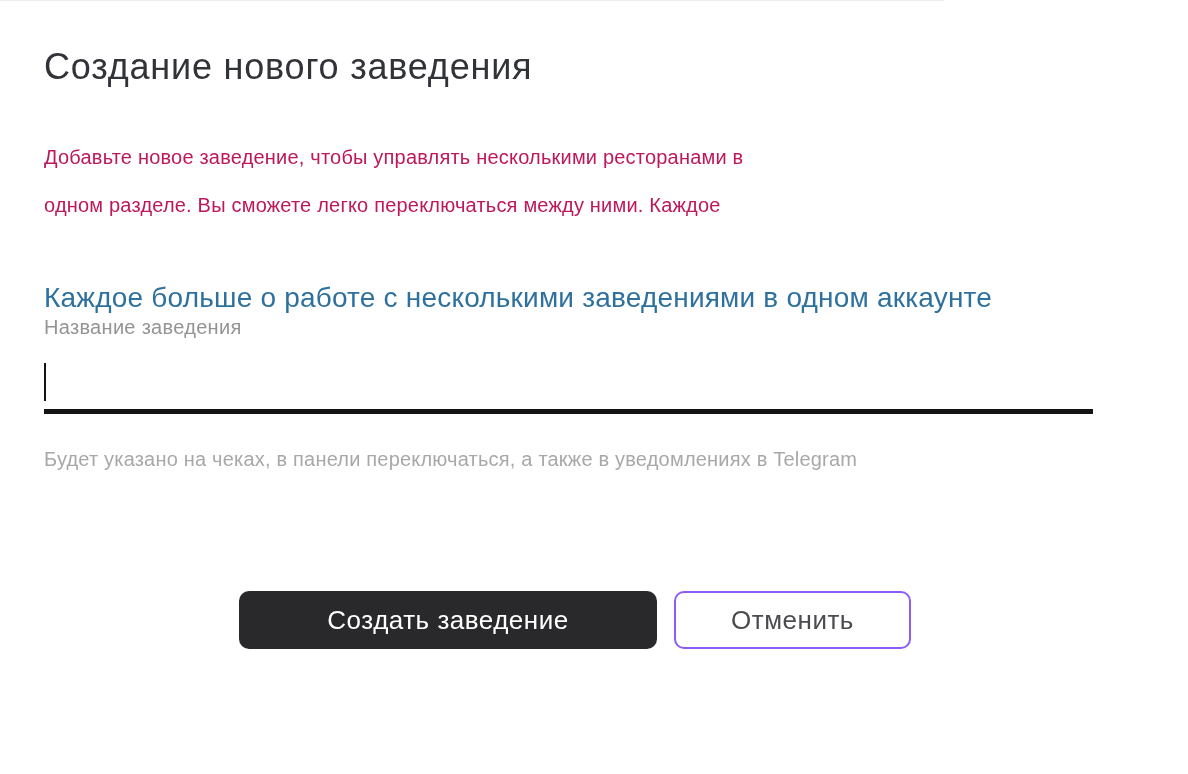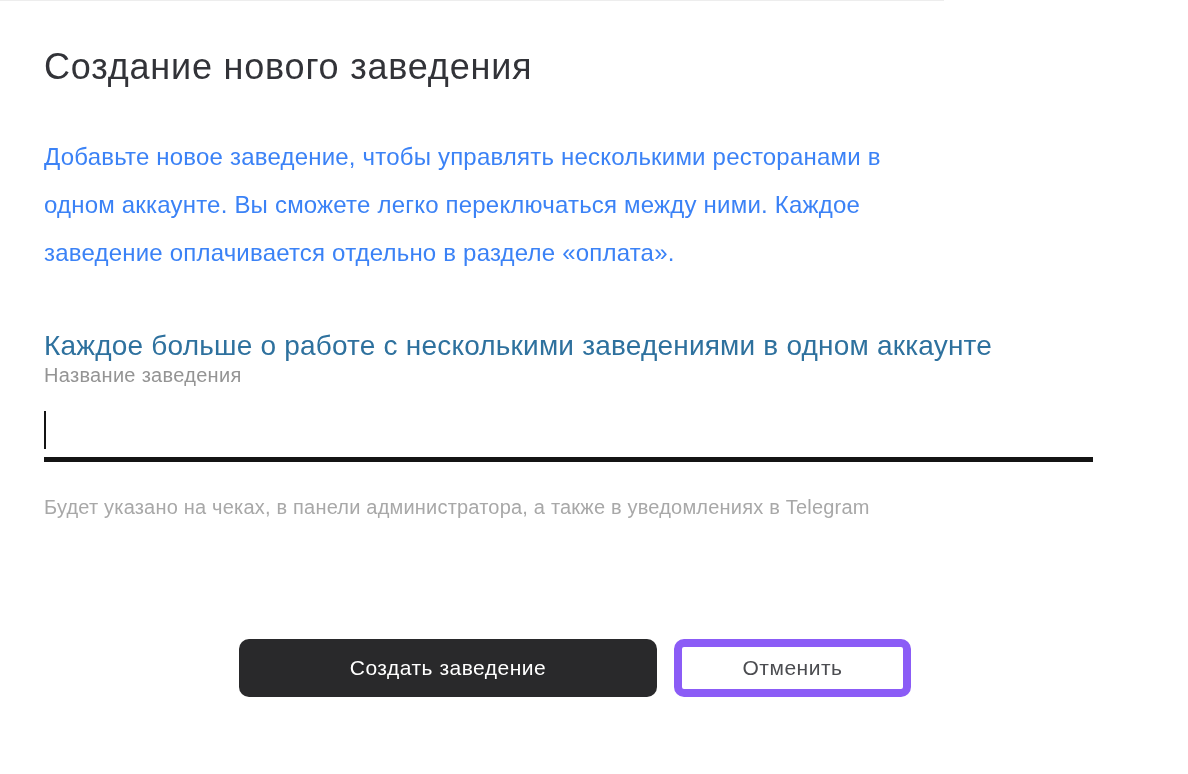--- a/index.html
+++ b/index.html
@@ -25,24 +25,24 @@
     line-height: 43px;
     letter-spacing: 0.8px;
     color: #323338;
   }
   .desc {
     margin: 45px 0 0 0;
   }
   .desc .line {
     display: block;
     white-space: nowrap;
-    font-size: 24px;
+    font-size: 20px;
     line-height: 48px;
     letter-spacing: 0.2px;
-    color: #3b82f6;
+    color: #be185d;
   }
   .link-row {
     margin-top: 52px;
   }
   .learn-more {
     display: inline-block;
     font-size: 28px;
     line-height: 34px;
     letter-spacing: 0.2px;
     color: #2e719e;
@@ -102,64 +102,63 @@
     justify-content: flex-end;
     align-items: center;
     gap: 17px;
     margin-top: 120px;
     margin-right: -11px;
   }
   .btn {
     box-sizing: border-box;
     height: 58px;
     border-radius: 10px;
-    font-size: 21px;
+    font-size: 26px;
     letter-spacing: 0.5px;
     font-family: "Liberation Sans", sans-serif;
     cursor: pointer;
   }
   .btn-primary {
     min-width: 418px;
     background: #29292b;
     color: #ffffff;
     border: none;
   }
   .btn-secondary {
     min-width: 237px;
     background: #ffffff;
     color: #4b4c50;
-    border: 8px solid #8b5cf6;
+    border: 2px solid #8b5cf6;
   }
 </style>
 </head>
 <body>
 
 <div class="modal">
 
   <h1 class="title">Создание нового заведения</h1>
 
   <div class="desc">
     <span class="line">Добавьте новое заведение, чтобы управлять несколькими ресторанами в</span>
-    <span class="line">одном аккаунте. Вы сможете легко переключаться между ними. Каждое</span>
-    <span class="line">заведение оплачивается отдельно в разделе «оплата».</span>
+    <span class="line">одном разделе. Вы сможете легко переключаться между ними. Каждое</span>
   </div>
 
   <div class="link-row">
     <a class="learn-more" href="#">Каждое больше о работе с несколькими заведениями в одном аккаунте</a>
   </div>
 
   <div class="field">
     <label class="field-label">Название заведения</label>
 
     <div class="input-wrap">
       <input class="name-input" type="text" value="" style="">
       <span class="caret"></span>
     </div>
 
-    <div class="helper">Будет указано на чеках, в панели администратора, а также в уведомлениях в Telegram</div>
+    <div class="helper">Будет указано на чеках, в панели переключаться, а также в уведомлениях в Telegram</div>
   </div>
 
   <div class="actions">
     <button class="btn btn-primary">Создать заведение</button>
     <button class="btn btn-secondary">Отменить</button>
   </div>
 
 </div>
 
 </body></html>

